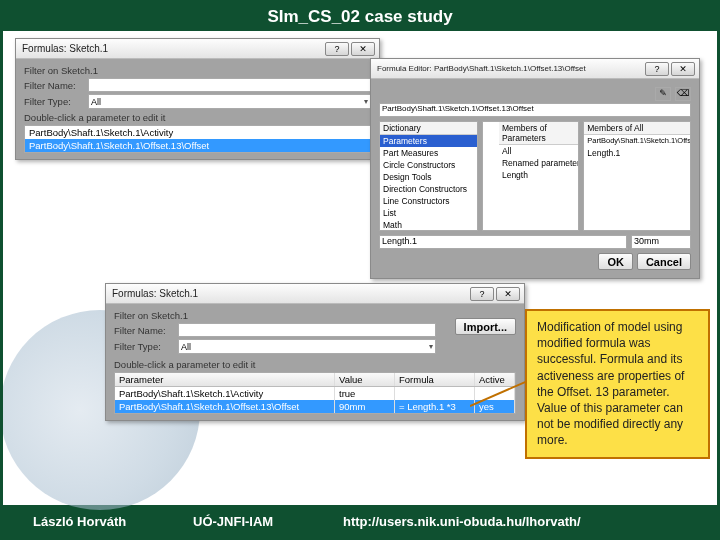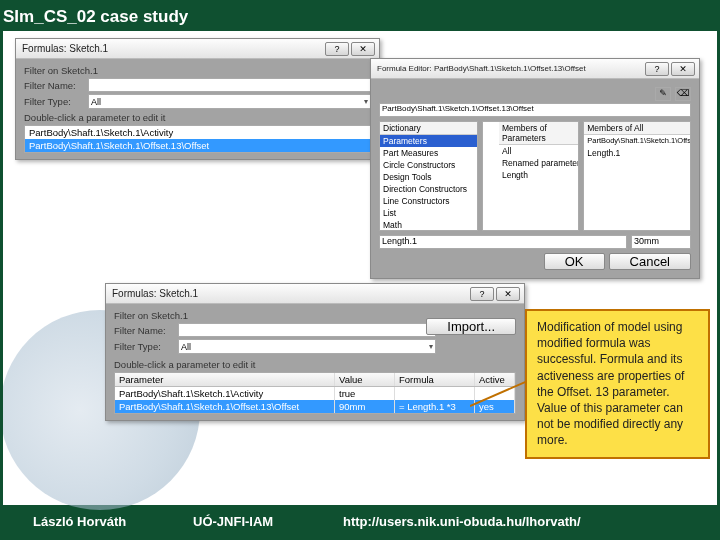--- a/index.html
+++ b/index.html
@@ -1,18 +1,18 @@
 <!DOCTYPE html>
 <html><head>
 <meta charset="utf-8">
 <style>
   * { box-sizing: border-box; margin: 0; padding: 0; }
   body { width: 720px; height: 540px; background: #fff; font-family: "Segoe UI", Arial, sans-serif; position: relative; overflow: hidden; }
   .slide-border { position: absolute; inset: 0; border: 3px solid #0f5030; pointer-events: none; z-index: 200; }
-  .title-bar { position: absolute; top: 3px; left: 3px; right: 3px; height: 28px; background: #0f5030; color: #fff; font-size: 17px; font-weight: bold; text-align: left; line-height: 28px; }
+  .title-bar { position: absolute; top: 3px; left: 3px; right: 3px; height: 28px; background: #0f5030; color: #fff; font-size: 17px; font-weight: bold; text-align: center; line-height: 28px; }
   .footer { position: absolute; bottom: 3px; left: 3px; right: 3px; height: 32px; background: #0f5030; color: #fff; display: flex; align-items: center; padding: 8px 30px; font-size: 13px; font-weight: bold; }
   .footer .author { width: 160px; }
   .footer .org { width: 150px; }
   .footer .url { flex: 1; }
 
   
   .win { position: absolute; background: #a3a3a3; border: 1px solid #8a8a8a; box-shadow: 2px 2px 4px rgba(0,0,0,0.3); font-size: 10px; }
   .win .titlebar { height: 20px; background: linear-gradient(#fdfdfd,#e4e4e4); border-bottom: 1px solid #bbb; display: flex; align-items: center; padding: 0 4px; }
   .win .titlebar .ttxt { flex: 1; font-size: 10px; color: #222; padding-left: 2px; }
   .win .titlebox { display: flex; gap: 2px; }
@@ -30,21 +30,21 @@
   .plrow { padding: 1px 4px; white-space: nowrap; overflow: hidden; }
   .plrow.sel-row { background: #3399ff; color: #fff; }
 
   
   .fe-cols { display: flex; gap: 4px; }
   .fe-col { border: 1px solid #aaa; background: #fff; font-size: 8.5px; flex: 1; height: 110px; overflow: hidden; }
   .fe-col .hdr { font-size: 8.5px; border-bottom: 1px solid #ccc; padding: 1px 3px; background: #f4f4f4; }
   .fe-col .itm { padding: 0 3px; line-height: 12px; white-space: nowrap; }
   .fe-col .itm.hl { background: #2a5fd0; color: #fff; }
 
-  .btn { border: 1px solid #888; background: linear-gradient(#fdfdfd,#dedede); height: 17px; padding: 0 20px; font-size: 13px; border-radius: 2px; display: inline-flex; align-items: center; }
+  .btn { border: 1px solid #888; background: linear-gradient(#fdfdfd,#dedede); height: 17px; padding: 0 8px; font-size: 11px; border-radius: 2px; display: inline-flex; align-items: center; font-weight: bold; }
 
   
   .tbl { border: 1px solid #aaa; background: #fff; width: 100%; font-size: 9.5px; }
   .tbl .thead { display: flex; background: linear-gradient(#fafafa,#e5e5e5); border-bottom: 1px solid #bbb; }
   .tbl .th, .tbl .td { padding: 1px 4px; border-right: 1px solid #ddd; overflow: hidden; white-space: nowrap; }
   .tbl .tr { display: flex; }
   .tbl .tr.sel-row { background: #3399ff; color: #fff; }
   .c-param { width: 55%; }
   .c-val { width: 15%; }
   .c-form { width: 20%; }

